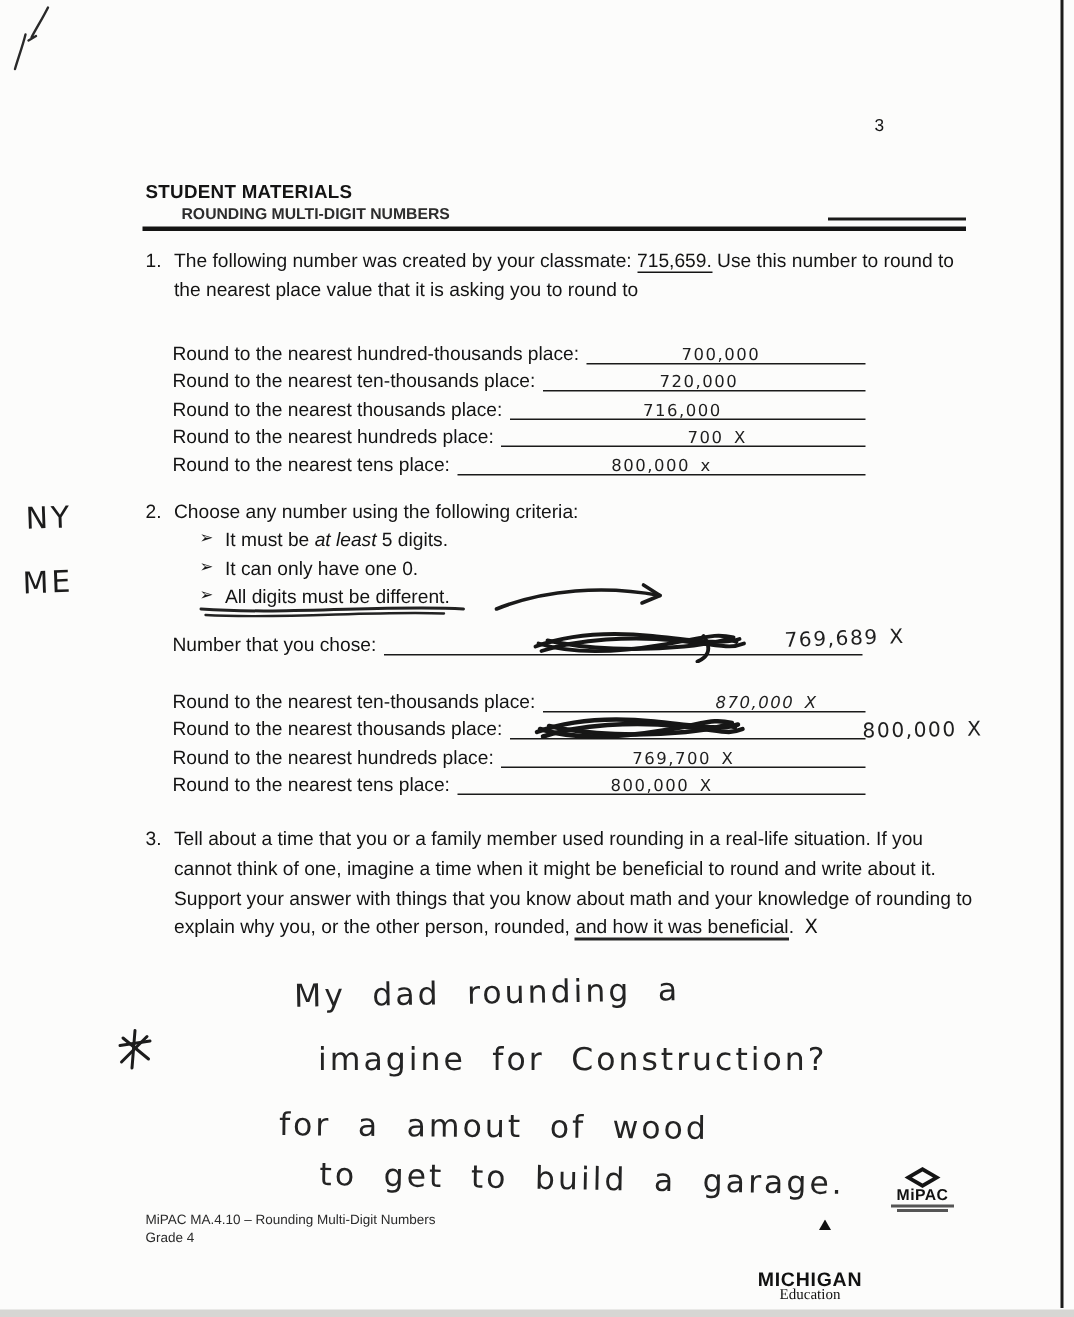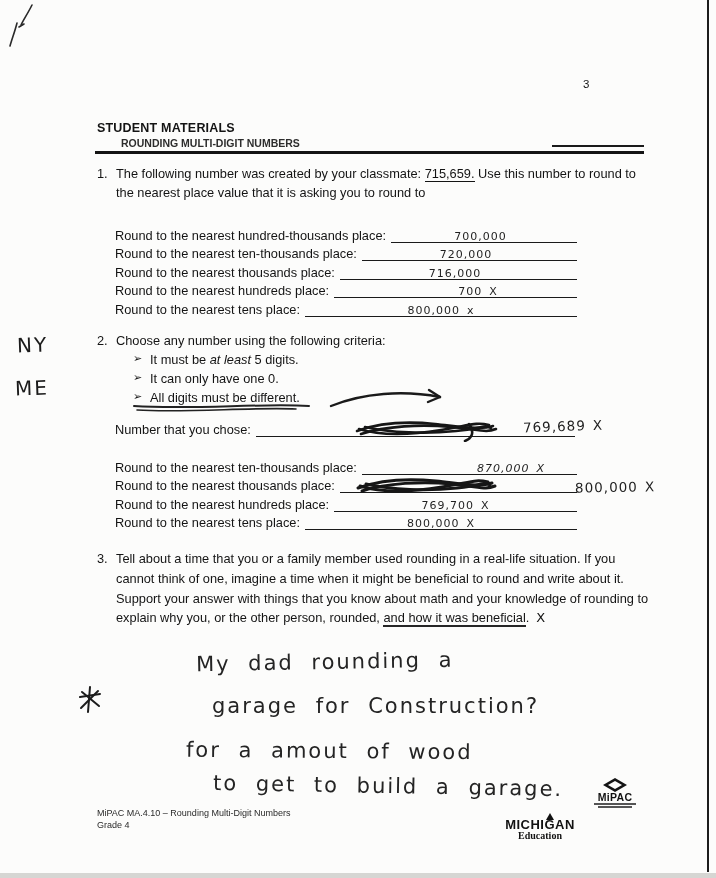--- a/index.html
+++ b/index.html
@@ -46,22 +46,22 @@
   .chosen-ans { position:absolute; right:-28px; bottom:2px; transform:rotate(-2deg); white-space:nowrap; }
   .rans-out { position:absolute; right:-78px; bottom:-3px; white-space:nowrap; transform:rotate(-1deg); }
   .svg-abs { position:absolute; }
   
   .hand-underline { border-bottom:2px solid #262626; }
   .q3mark { font-family:"DejaVu Sans", sans-serif; font-size:13px; margin-left:7px; }
   
   .f-course { position:absolute; left:97px; top:808px; font-size:9px; color:#2a2a2a; }
   .f-grade  { position:absolute; left:97px; top:820px; font-size:9px; color:#2a2a2a; }
   .mich { position:absolute; left:497px; top:813px; width:86px; text-align:center; color:#111; }
-  .mich-title { font-size:13px; font-weight:bold; letter-spacing:.5px; line-height:12px; }
-  .mich-sub { font-size:10px; font-weight:bold; font-family:"Liberation Serif", serif; line-height:10px; }
+  .mich-title { font-size:13px; font-weight:bold; letter-spacing:.5px; line-height:12px;margin-top:28px; }
+  .mich-sub { font-size:10px; font-weight:normal; font-family:"Liberation Serif", serif; line-height:10px; }
   .mipac { position:absolute; left:590px; top:778px; width:50px; text-align:center; color:#111; }
   .mipac-title { font-size:10.5px; font-weight:bold; letter-spacing:.3px; line-height:10px; }
   .mipac-bar { height:2px; background:#555; margin:1px 4px; }
 </style>
 </head>
 <body>
 
 <div class="page">
 
   <div class="edge-line"></div>
@@ -195,21 +195,21 @@
       </span>
     </div>
   </div>
 
   <div class="qp" style="left:97px; top:549px; width:552px; line-height:19.8px;">
     <span class="qnum">3.</span>
     <span class="qtext"><span>Tell about a time that you or a family member used rounding in a real-life situation.  If you cannot think of one, imagine a time when it might be beneficial to round and write about it.  Support your answer with things that you know about math and your knowledge of rounding to explain why you, or the other person, rounded, </span><span class="hand-underline">and how it was beneficial</span><span>.</span><span class="q3mark">X</span></span>
   </div>
 
   <div class="hand-big" style="left:196px; top:650px; transform:rotate(-1deg);">My dad rounding a</div>
-  <div class="hand-big" style="left:212px; top:694px;">garage for Construction?</div>
+  <div class="hand-big" style="left:212px; top:694px;">imagine for Construction?</div>
   <div class="hand-big" style="left:186px; top:739px; transform:rotate(.5deg);">for a amout of wood</div>
   <div class="hand-big" style="left:213px; top:774px; transform:rotate(1deg);">to get to build a garage.</div>
 
   <svg class="svg-abs" style="left:76px; top:684px;" width="28" height="32">
     <g fill="none" stroke="#1c1c1c" stroke-width="2" stroke-linecap="round">
       <path d="M14,3 L12,28"></path>
       <path d="M4,13 L24,10"></path>
       <path d="M5,24 L22,7"></path>
       <path d="M6,8 L23,22"></path>
     </g>

